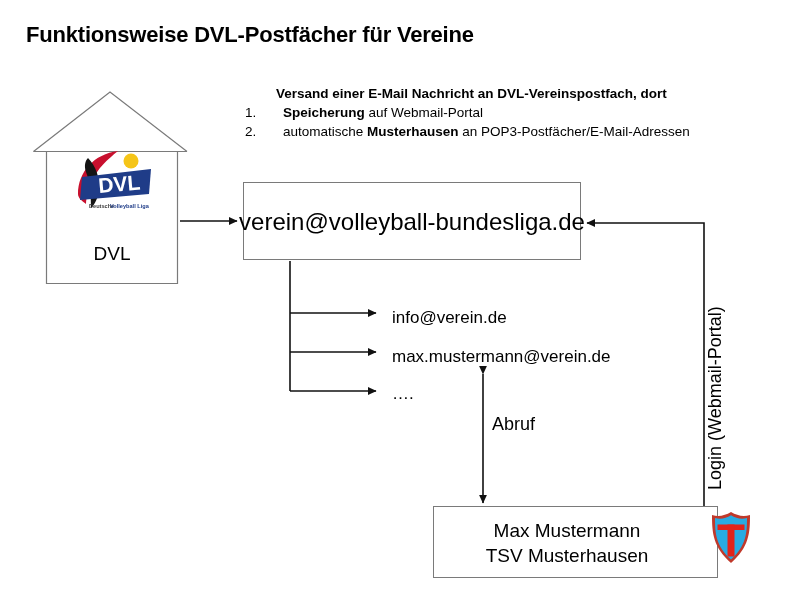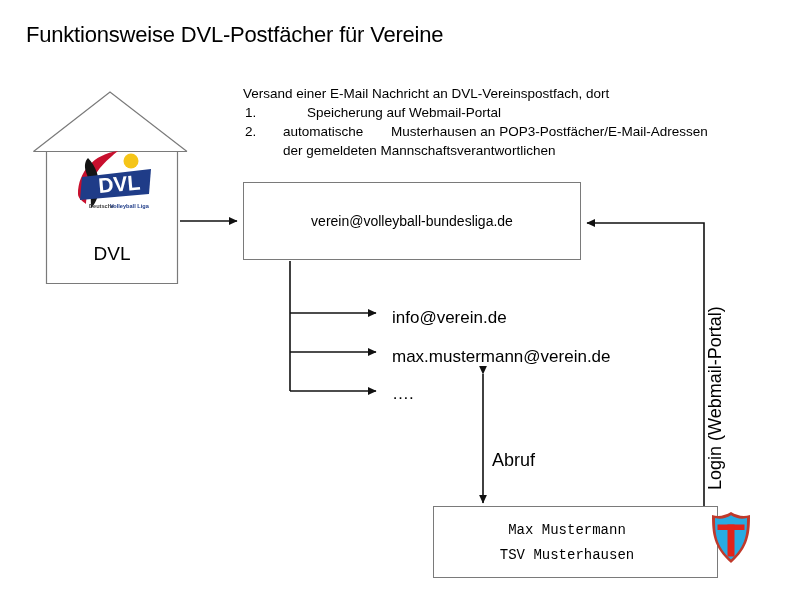--- a/index.html
+++ b/index.html
@@ -21,51 +21,51 @@
     width: 795px;
     height: 600px;
   }
   .abs { position: absolute; }
 
   
   #slide-title {
     left: 26px;
     top: 22px;
     font-size: 22px;
-    font-weight: normal;
+    font-weight: bold;
     letter-spacing: -0.2px;
     white-space: nowrap;
   }
 
   
   #instructions {
     left: 243px;
     top: 84px;
     width: 545px;
     font-size: 13.5px;
     line-height: 19px;
   }
-  #instructions .lead { font-weight: normal; }
+  #instructions .lead { font-weight: bold; margin-left: 33px; }
   #instructions ol {
     margin: 0;
     padding: 0;
     list-style: none;
   }
   #instructions li {
     position: relative;
     padding-left: 40px;
   }
   #instructions li .num {
     position: absolute;
     left: 2px;
     top: 0;
     width: 22px;
     text-align: left;
   }
-  #instructions b { font-weight: normal; margin-left: 24px; }
+  #instructions b { font-weight: bold; }
   #house-label {
     left: 46px;
     top: 243px;
     width: 132px;
     text-align: center;
     font-size: 19px;
   }
 
   
   #dvl-logo { left: 72px; top: 148px; width: 84px; height: 64px; }
@@ -77,40 +77,39 @@
     width: 338px;
     height: 78px;
     border: 1px solid #7a7a7a;
     box-sizing: border-box;
     background: #ffffff;
     display: flex;
     flex-direction: column;
     align-items: center;
     justify-content: center;
   }
-  #mailbox .line { font-size: 14px; line-height: 27px; white-space: nowrap; }
+  #mailbox .line { font-size: 24px; line-height: 27px; white-space: nowrap; }
 
   
   .fwd {
     left: 392px;
     font-size: 17px;
     white-space: nowrap;
   }
   #fwd-0 { top: 308px; }
   #fwd-1 { top: 347px; }
   #fwd-2 { top: 384px; }
 
   
   #abruf-label {
     left: 492px;
     top: 412px;
     font-size: 18px;
     line-height: 25px;
     white-space: nowrap;
-    margin-top: 36px;
   }
 
   
   #login-label {
     left: 705px;
     top: 240px;
     width: 250px;
     font-size: 18px;
     white-space: nowrap;
     transform: rotate(-90deg);
@@ -127,23 +126,22 @@
     height: 72px;
     border: 1px solid #7a7a7a;
     box-sizing: border-box;
     background: #ffffff;
   }
   #member-text {
     left: 447px;
     top: 518px;
     width: 240px;
     text-align: center;
-    font-size: 14px;
+    font-size: 19px;
     line-height: 25px;
-    font-family: Liberation Mono, monospace;
   }
   #club-crest { left: 709px; top: 511px; width: 44px; height: 54px; }
 </style>
 </head>
 <body>
 
 <svg id="canvas" viewBox="0 0 795 600" xmlns="http://www.w3.org/2000/svg">
   <defs>
     <marker id="arrowR" markerWidth="9" markerHeight="9" refX="8" refY="4.5" orient="auto" markerUnits="userSpaceOnUse">
       <path d="M0,0.6 L8.6,4.5 L0,8.4 z" fill="#111111"></path>
@@ -188,21 +186,20 @@
 <div class="abs" id="instructions">
   <div class="lead">Versand einer E-Mail Nachricht an DVL-Vereinspostfach, dort</div>
   <ol>
     <li>
       <span class="num">1.</span>
       <b>Speicherung</b><span> auf Webmail-Portal</span>
     </li>
     <li>
       <span class="num">2.</span>
       <span>automatische </span><b>Musterhausen</b><span> an POP3-Postfächer/E-Mail-Adressen</span>
-      <div>der gemeldeten Mannschaftsverantwortlichen</div>
     </li>
   </ol>
 </div>
 
 <svg class="abs" id="dvl-logo" viewBox="0 0 84 64" xmlns="http://www.w3.org/2000/svg">
 
   <path d="M6,46 C6,24 22,6 46,3 C36,11 25,21 20,33 C16,42 14,50 14,56 C10,53 6,50 6,46 Z" fill="#C8102E"></path>
 
   <path d="M16,10 C24,18 28,30 27,42 C26,50 23,56 19,60 C19,48 18,34 14,24 C12,18 13,13 16,10 Z" fill="#141414"></path>
 

